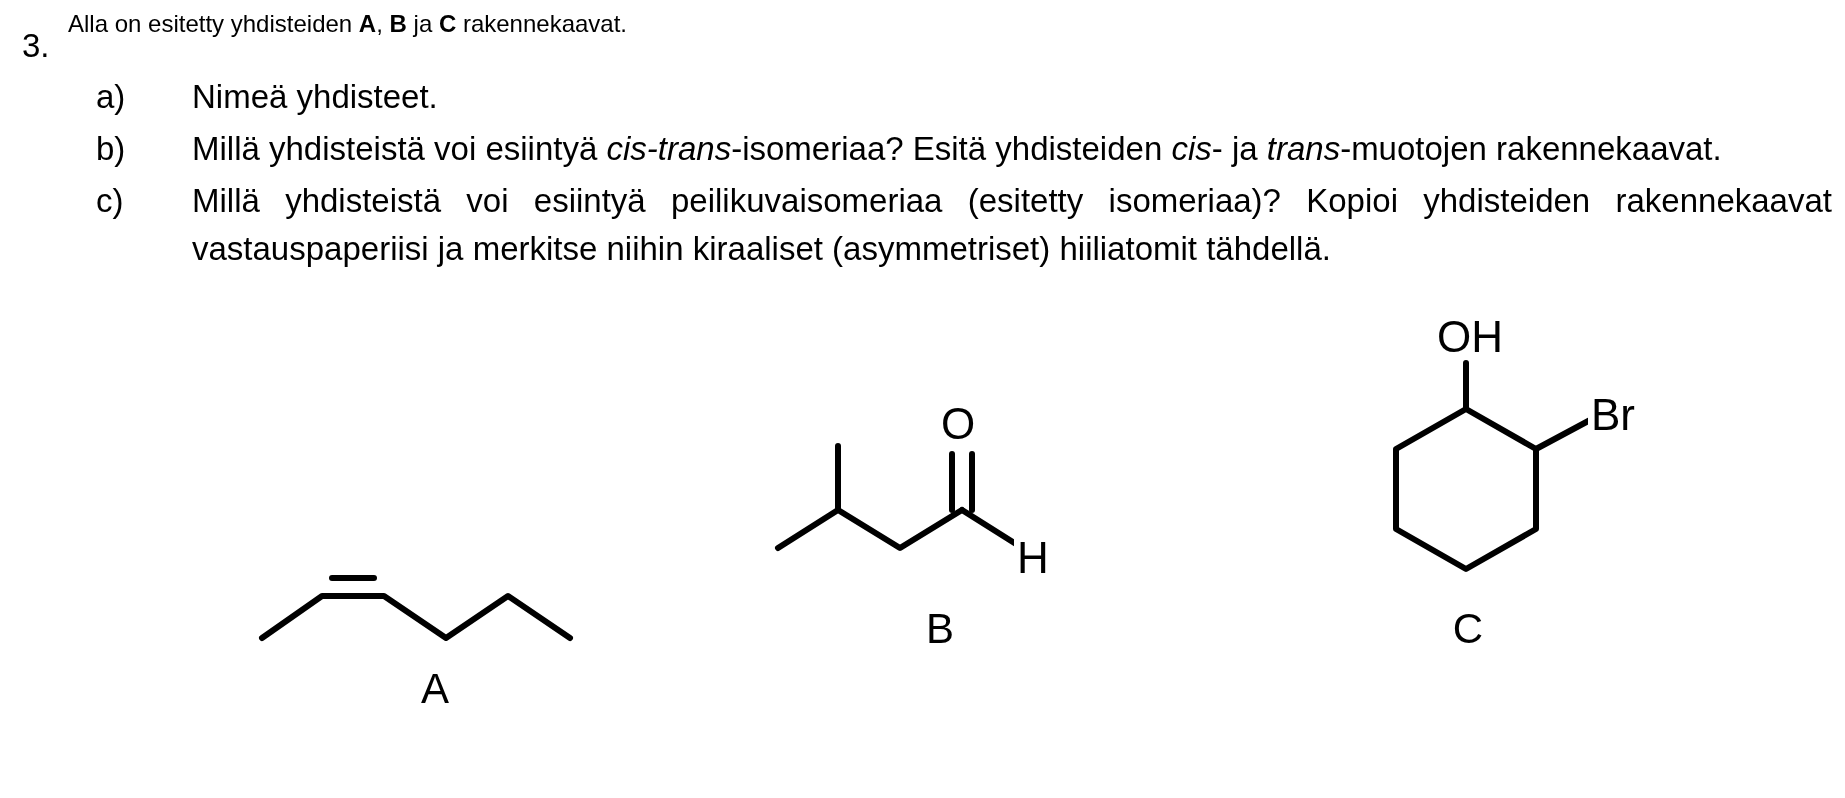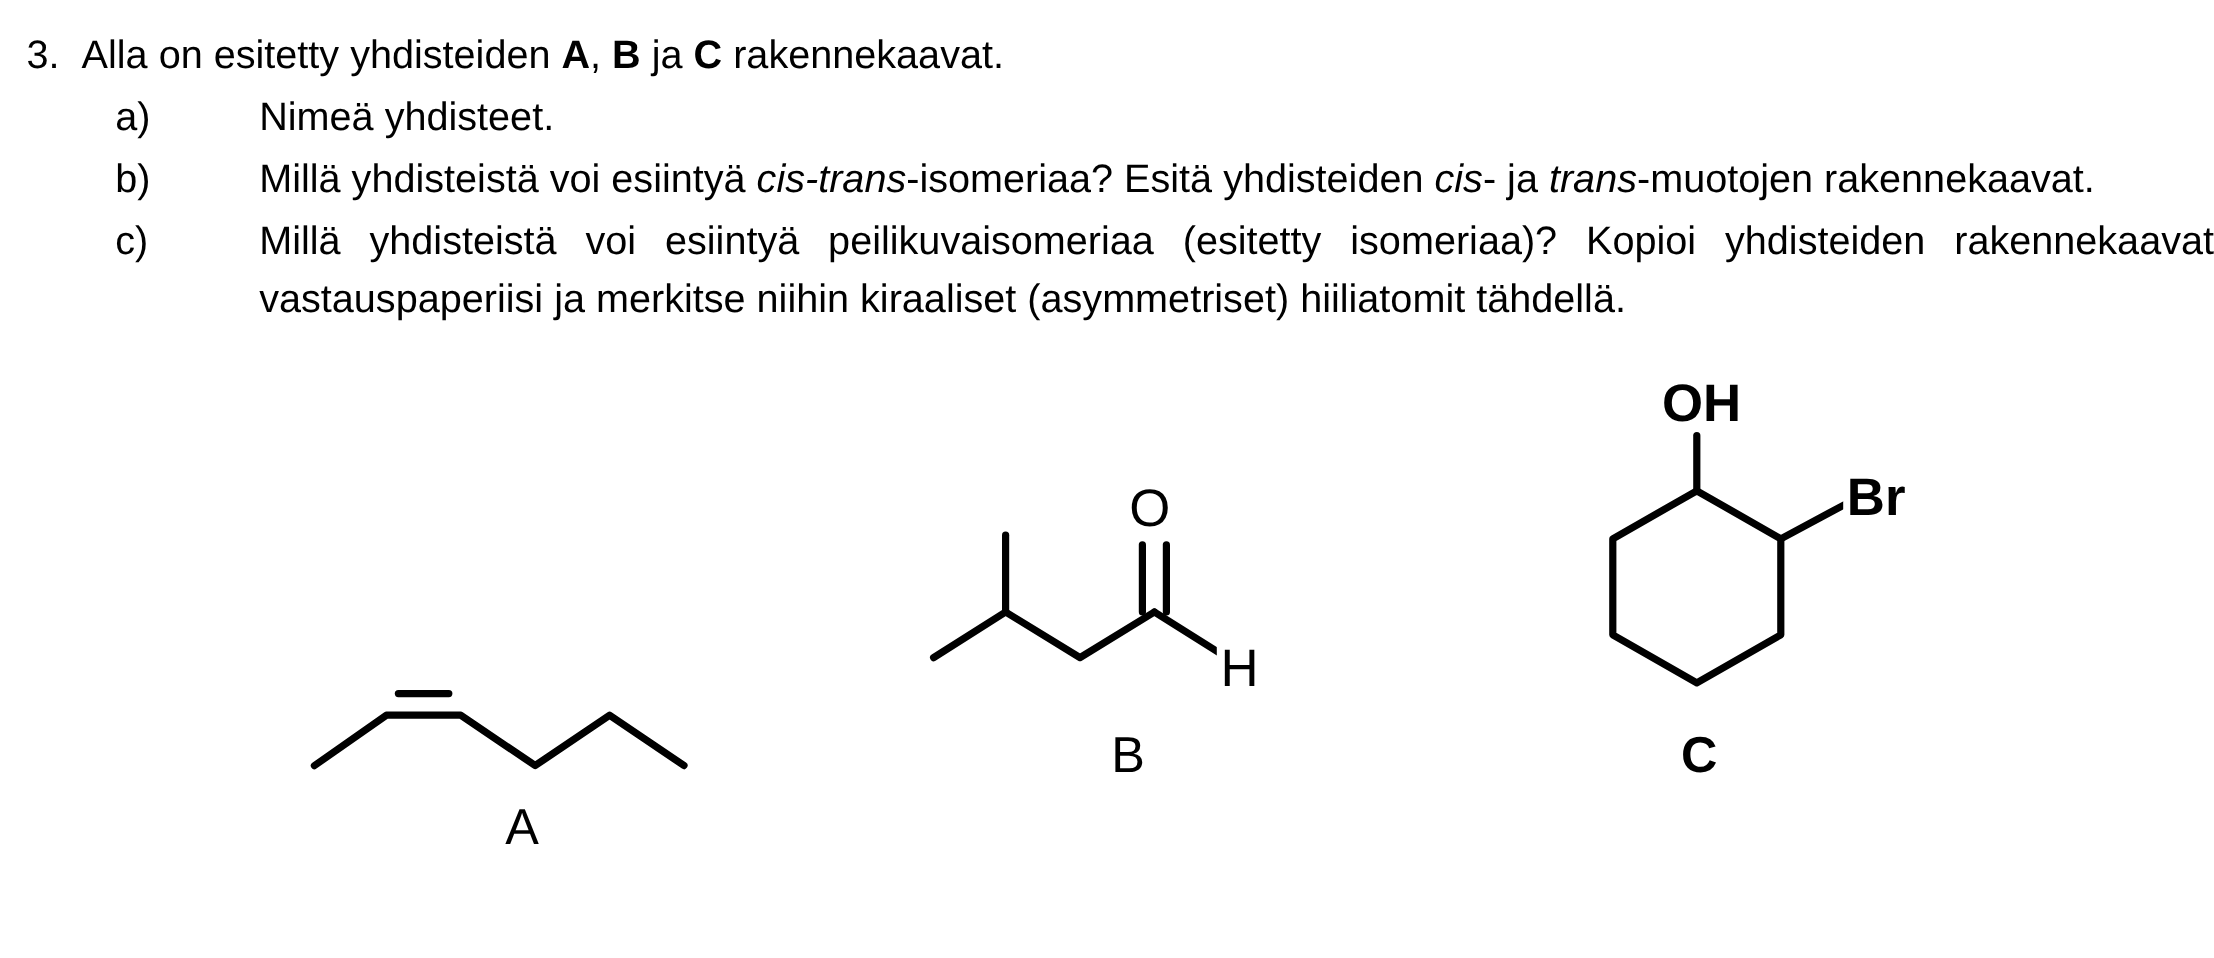--- a/index.html
+++ b/index.html
@@ -35,24 +35,23 @@
     width: 68px;
     flex: 0 0 68px;
     text-align: left;
     padding-left: 22px;
     box-sizing: border-box;
     font-size: 33px;
     line-height: 47px;
     font-family: "Liberation Sans", sans-serif;
   }
   .q-lead {
-    font-size: 33px;
+    font-size: 24px;
     line-height: 47px;
     font-family: "Liberation Sans", sans-serif;
-    padding-top: 22px;
   }
   .q-num-lead {
     padding-top: 22px;
   }
   .sub-row {
     display: flex;
     align-items: flex-start;
     margin-top: 4px;
   }
   .sub-label {
@@ -62,21 +61,21 @@
     padding-left: 96px;
     font-size: 33px;
     line-height: 48px;
     font-family: "Liberation Sans", sans-serif;
     white-space: nowrap;
   }
   .sub-body {
     font-size: 33px;
     line-height: 48px;
     font-family: "Liberation Sans", sans-serif;
-    margin-left: 120px;
+    margin-left: 96px;
     width: 1640px;
   }
   .sub-body.justify {
     text-align: justify;
     text-justify: inter-word;
   }
   b.bold { font-weight: bold; }
   i.ital { font-style: italic; }
 
   
@@ -163,21 +162,21 @@
 
           <line x1="182" y1="92" x2="182" y2="36"></line>
           <line x1="202" y1="92" x2="202" y2="36"></line>
         </g>
       </svg>
       <div class="atom-label" style="left:168px; top:-16px;">O</div>
       <div class="atom-label" style="left:244px; top:118px;">H</div>
       <div class="struct-label" style="left:110px; top:190px;">B</div>
     </div>
 
-    <div class="struct" style="left:1244px; top:-45px; width:350px; height:300px;font-weight:bold;">
+    <div class="struct" style="left:1296px; top:-45px; width:350px; height:300px;">
       <svg width="350" height="300" viewBox="0 0 350 300">
         <g stroke="#000000" stroke-width="6" fill="none" stroke-linecap="round" stroke-linejoin="round">
 
           <polygon points="100,96 170,56 240,96 240,176 170,216 100,176"></polygon>
 
           <line x1="170" y1="56" x2="170" y2="10"></line>
 
           <line x1="240" y1="96" x2="296" y2="66"></line>
         </g>
       </svg>

